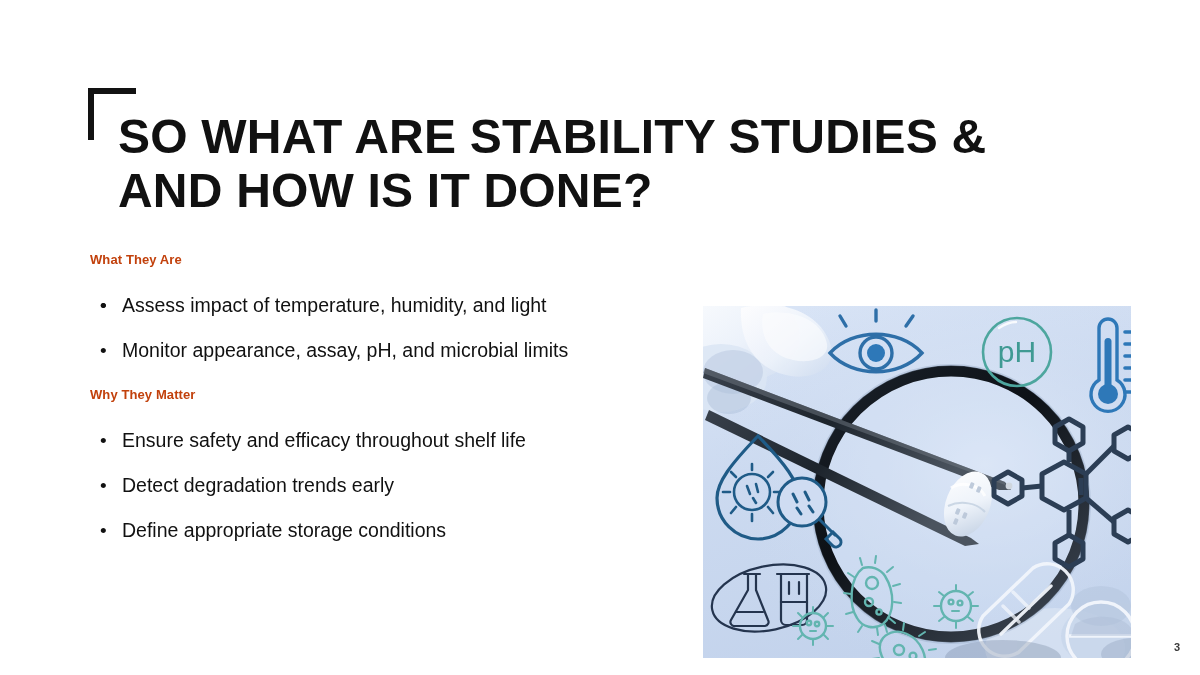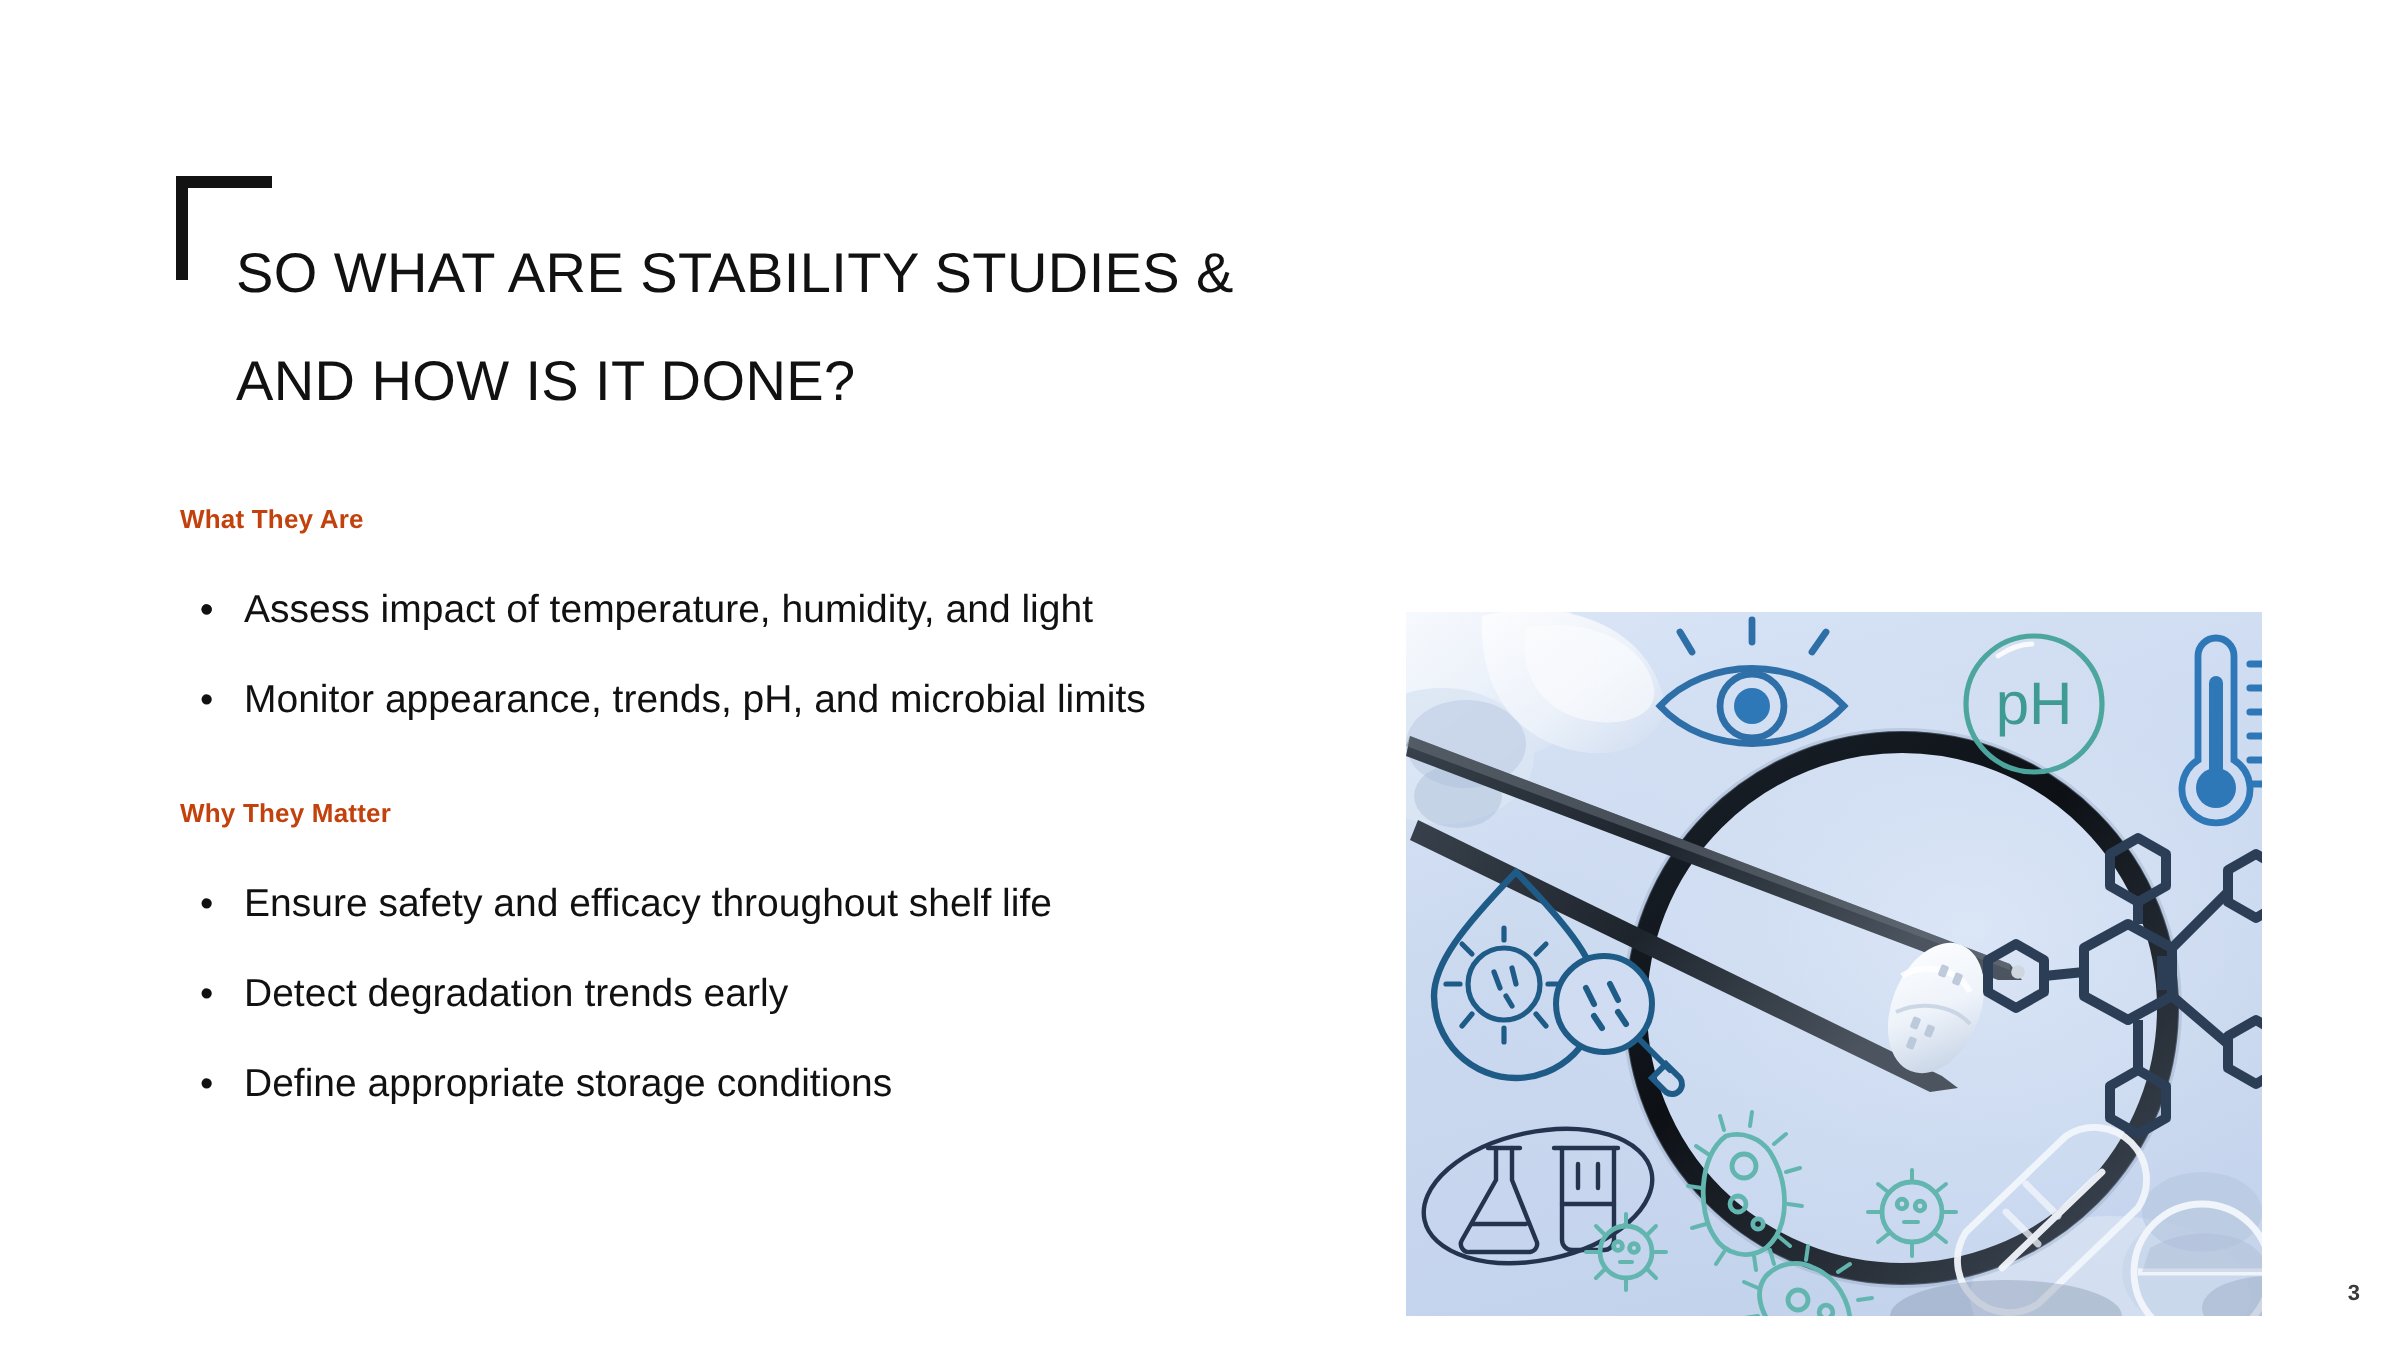--- a/index.html
+++ b/index.html
@@ -26,44 +26,44 @@
     border-top: 6px solid #121212;
     border-left: 6px solid #121212;
   }
 
   
   .slide-title {
     position: absolute;
     left: 118px;
     top: 110px;
     width: 880px;
-    font-size: 28px;
+    font-size: 48px;
     line-height: 54px;
-    font-weight: 400;
+    font-weight: 700;
     letter-spacing: 0.2px;
     color: #111111;
     white-space: pre-line;
   }
 
   
   .body-column {
     position: absolute;
     left: 90px;
     top: 252px;
     width: 600px;
   }
   .section-heading {
     font-size: 13px;
     font-weight: bold;
     text-underline-offset: 3px;
     color: #c2410c;
     margin: 0 0 16px 0;
     letter-spacing: 0.1px;
   }
-  .section-heading.second { margin-top: 26px; }
+  .section-heading.second { margin-top: 14px; }
 
   .bullet-list {
     list-style: none;
     margin: 0;
     padding: 0;
   }
   .bullet-item {
     position: relative;
     padding-left: 32px;
     font-size: 19.5px;
@@ -117,21 +117,21 @@
   <ul class="bullet-list">
     <li class="bullet-item">
       <span class="bullet-dot">•</span>
     </li>
     <li class="bullet-item">
       <span class="bullet-dot">•</span>
       <span>Assess impact of temperature, humidity, and light</span>
     </li>
     <li class="bullet-item">
       <span class="bullet-dot">•</span>
-      <span>Monitor appearance, trends, pH, and microbial limits</span>
+      <span>Monitor appearance, assay, pH, and microbial limits</span>
     </li>
   </ul>
 
   <div class="section-heading second">Why They Matter</div>
 
   <ul class="bullet-list">
     <li class="bullet-item">
       <span class="bullet-dot">•</span>
       <span>Ensure safety and efficacy throughout shelf life</span>
     </li>

